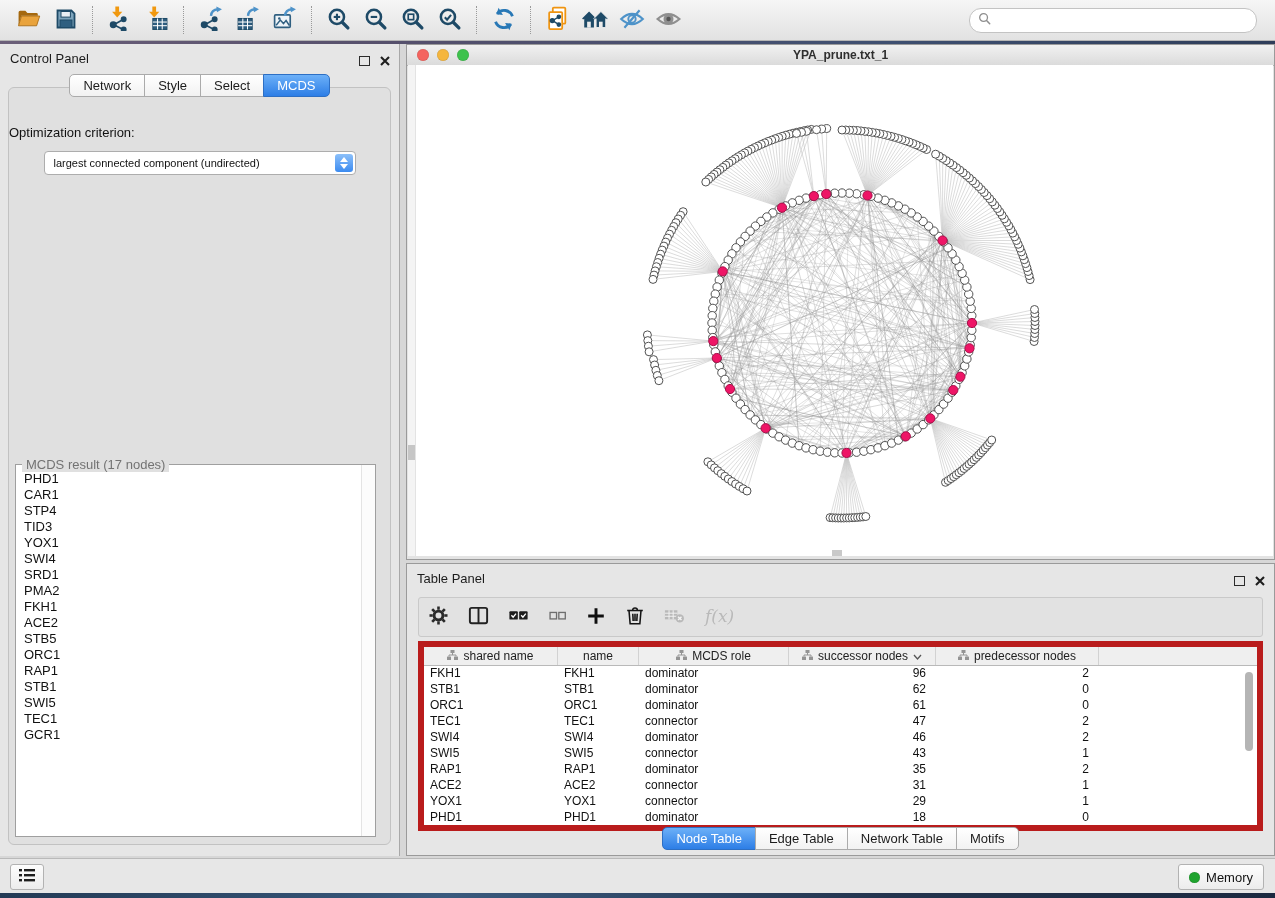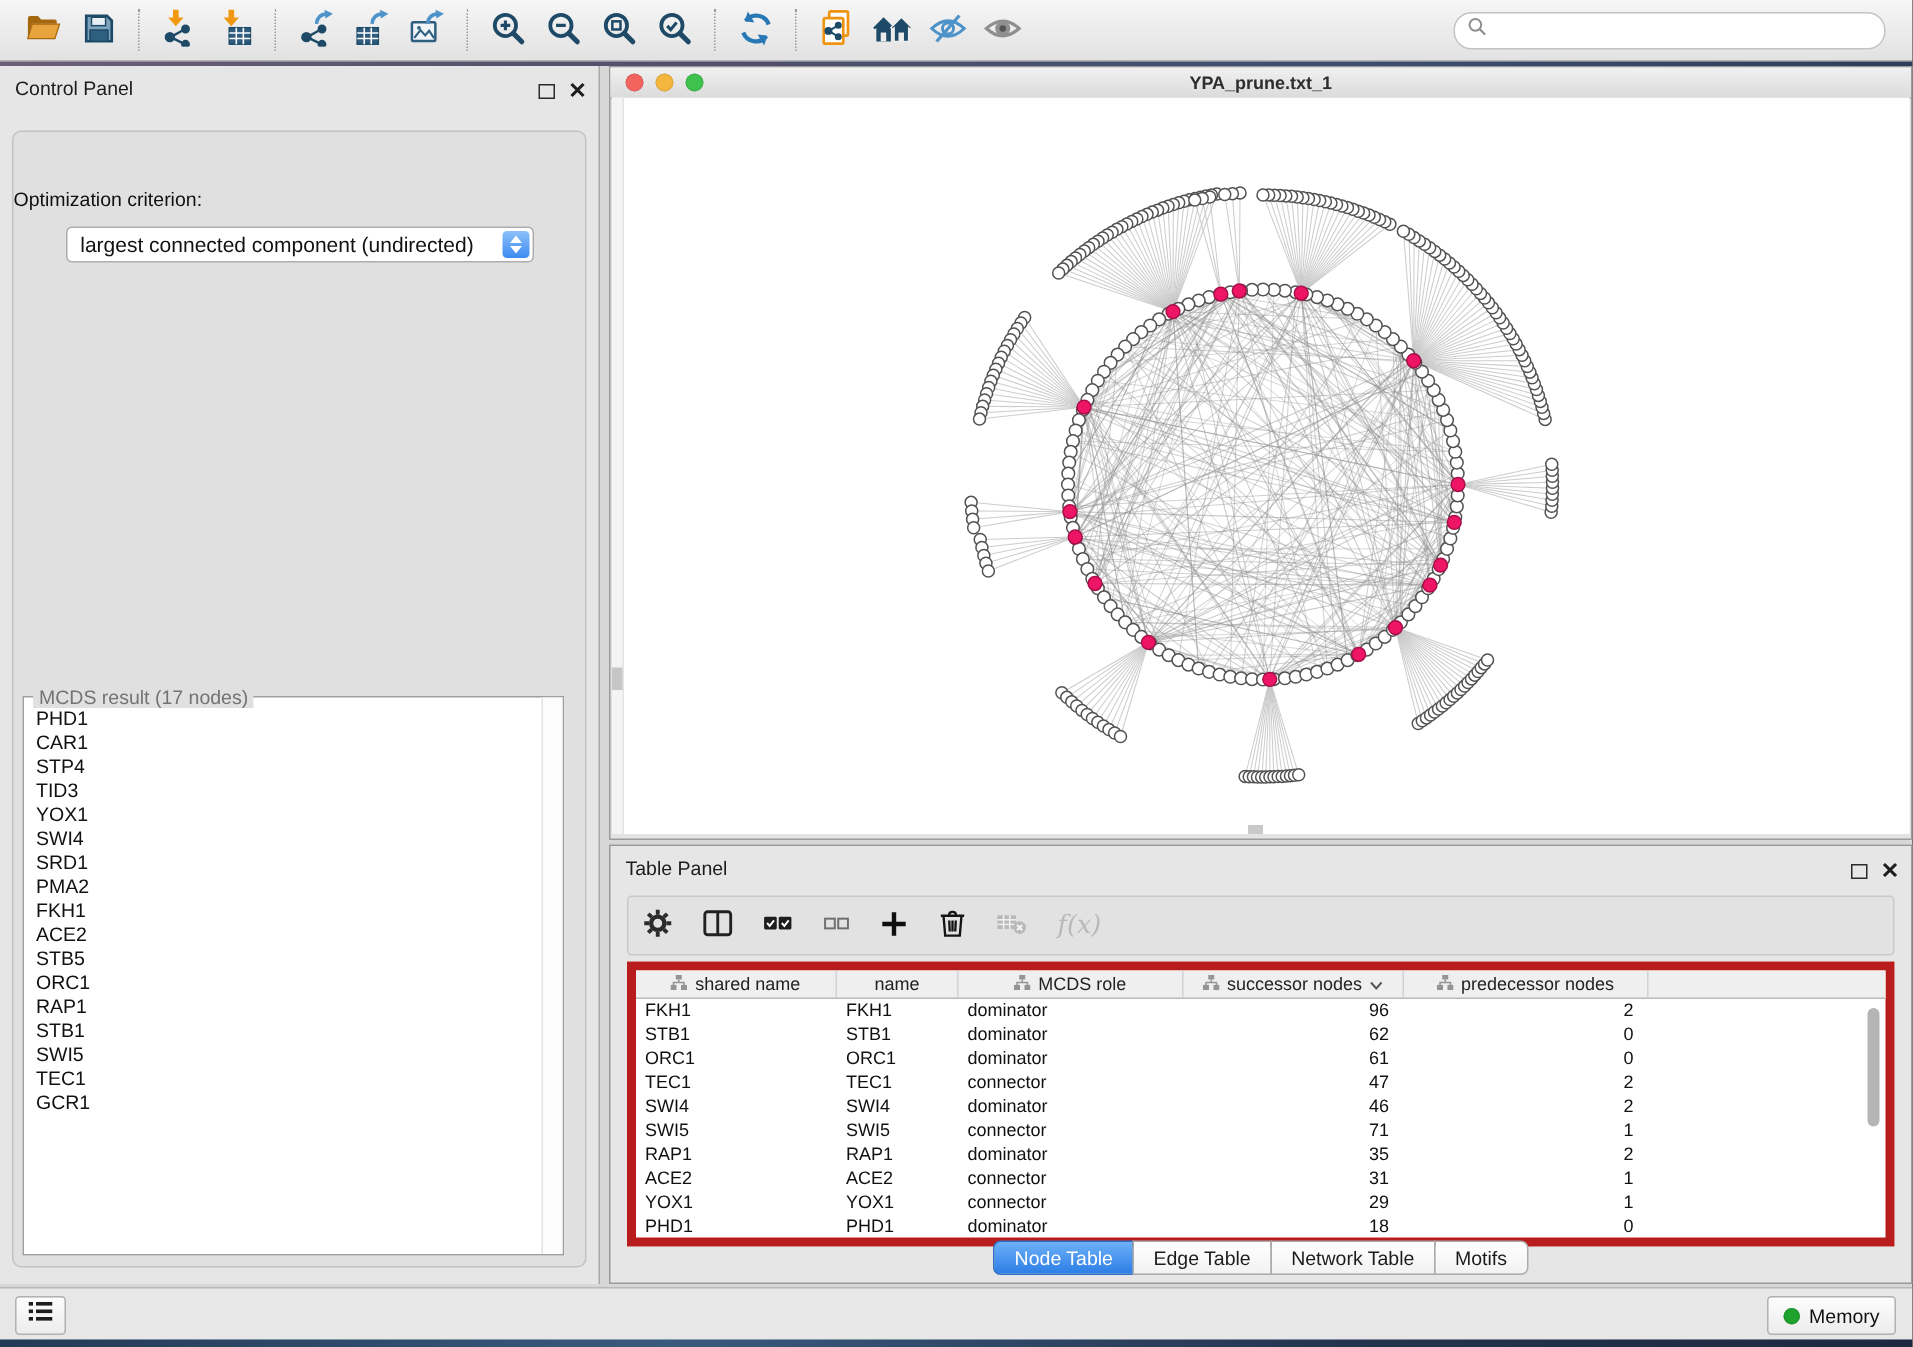--- a/index.html
+++ b/index.html
@@ -30,21 +30,21 @@
   .tab{font-size:13px;color:#1c1c1c;padding:3px 13px;background:linear-gradient(#ffffff,#f2f2f2);
        border:1px solid #ababab;margin-left:-1px;cursor:default;}
   .tab:first-child{border-radius:5px 0 0 5px;margin-left:0;}
   .tab:last-child{border-radius:0 5px 5px 0;}
   .tab.sel{background:linear-gradient(#6cb0f8,#2d7ee6);border-color:#2d6fc4;color:#fff;}
   .cp-inner{position:absolute;left:8px;top:43px;right:8px;bottom:11px;background:#e0e0e0;
             border:1px solid #c2c2c2;border-radius:6px;}
   .opt-label{margin-top:37px;text-align:left;font-size:13px;color:#111;}
   .selectbox{position:relative;width:312px;height:24px;margin:11px auto 0 auto;background:#fff;
              border:1px solid #adadad;border-radius:4px;box-sizing:border-box;}
-  .selectbox .sel-text{font-size:14px;line-height:22px;padding-left:9px;color:#111;
+  .selectbox .sel-text{font-size:11px;line-height:22px;padding-left:9px;color:#111;
              white-space:nowrap;overflow:hidden;}
   .stepper{position:absolute;right:2px;top:2px;width:18px;height:18px;border-radius:3px;
            background:linear-gradient(#8cc0fa,#3c8bf0);display:flex;flex-direction:column;
            align-items:center;justify-content:center;gap:2px;}
   .arr-up{width:0;height:0;border-left:4px solid transparent;border-right:4px solid transparent;
           border-bottom:5px solid #fff;}
   .arr-dn{width:0;height:0;border-left:4px solid transparent;border-right:4px solid transparent;
           border-top:5px solid #fff;}
   .btnrow{display:flex;justify-content:center;gap:14px;margin-top:12px;}
   .btn{font-size:13px;color:#111;padding:3px 15px;border:1px solid #a6a6a6;border-radius:5px;
@@ -282,20 +282,26 @@
   <div class="control-panel">
     <div class="panel-title">Control Panel</div>
     <div class="winbtns">
       <span class="float-icon"></span>
       <span>
         <svg width="10" height="10" viewBox="0 0 10 10">
             <path d="M1 1 L9 9 M9 1 L1 9" stroke="#1e1e1e" stroke-width="2.1"></path>
           </svg>
       </span>
     </div>
+    <div class="cp-tabs">
+        <div class="tab">Network</div>
+        <div class="tab">Style</div>
+        <div class="tab">Select</div>
+        <div class="tab sel">MCDS</div>
+      </div>
     <div class="cp-inner">
       <div class="opt-label">Optimization criterion:</div>
       <div class="selectbox">
         <div class="sel-text">largest connected component (undirected)</div>
         <div class="stepper">
           <span class="arr-up"></span>
             <span class="arr-dn"></span>
         </div>
       </div>
       <div class="result-group">
@@ -1352,21 +1358,21 @@
             <div class="td" style="width:134px">SWI4</div>
             <div class="td" style="width:81px">SWI4</div>
             <div class="td" style="width:150px">dominator</div>
             <div class="td num" style="width:147px">46</div>
             <div class="td num" style="width:163px">2</div>
           </div>
           <div class="tr">
             <div class="td" style="width:134px">SWI5</div>
             <div class="td" style="width:81px">SWI5</div>
             <div class="td" style="width:150px">connector</div>
-            <div class="td num" style="width:147px">71</div>
+            <div class="td num" style="width:147px">43</div>
             <div class="td num" style="width:163px">1</div>
           </div>
           <div class="tr">
             <div class="td" style="width:134px">RAP1</div>
             <div class="td" style="width:81px">RAP1</div>
             <div class="td" style="width:150px">dominator</div>
             <div class="td num" style="width:147px">35</div>
             <div class="td num" style="width:163px">2</div>
           </div>
           <div class="tr">

